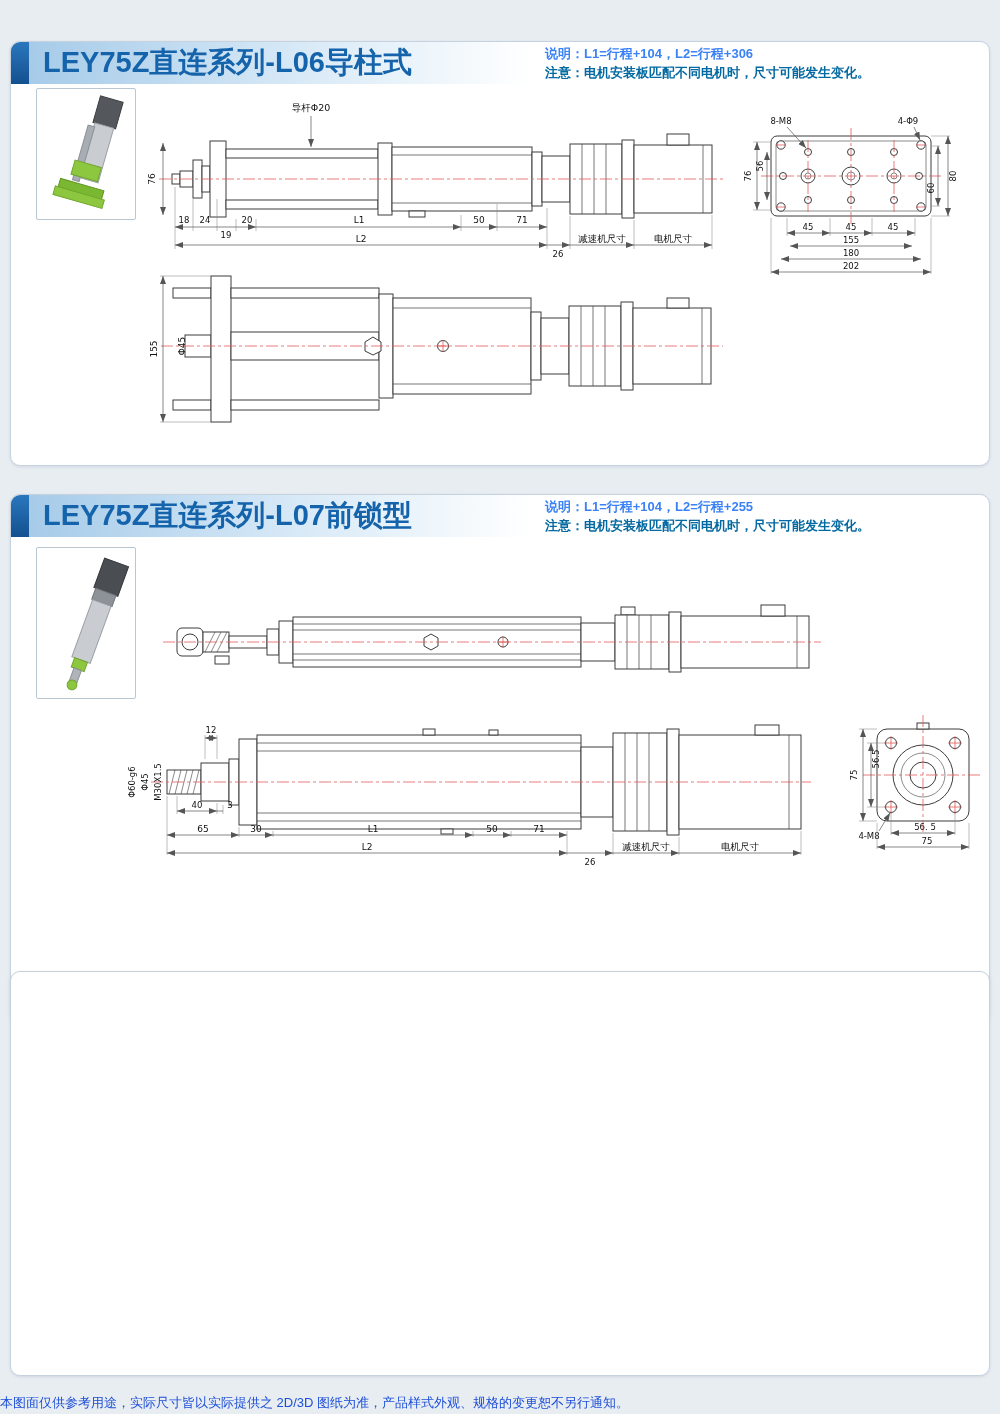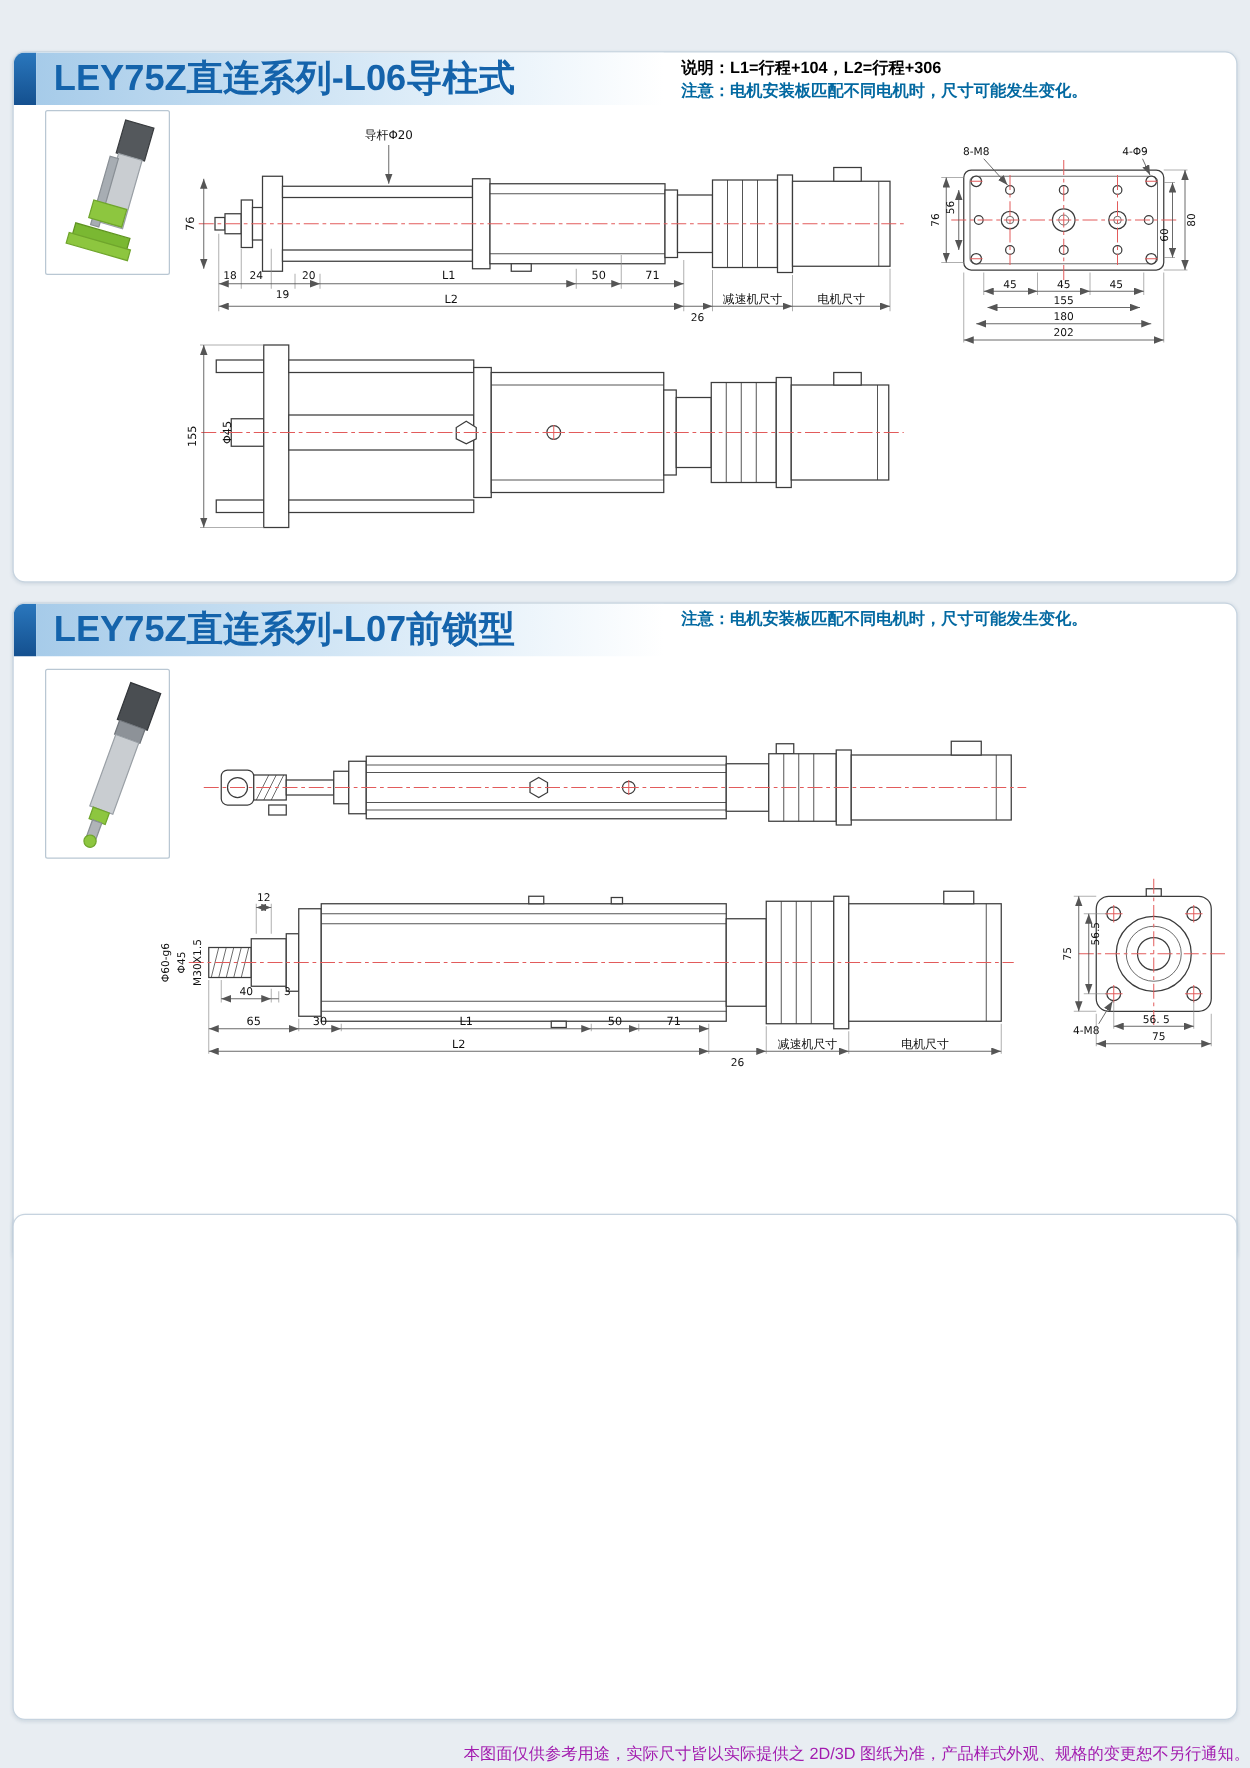--- a/index.html
+++ b/index.html
@@ -6,40 +6,40 @@
   body{background:#e8edf2;font-family:"Liberation Sans","DejaVu Sans",sans-serif}
   .page{position:relative;width:1000px;height:1414px;background:#e8edf2;overflow:hidden;margin:16px auto}
   .panel{position:absolute;left:10px;width:980px;background:#fff;border:1px solid #c6d3df;border-radius:10px;overflow:hidden;box-shadow:0 1px 3px rgba(60,90,120,.14)}
   .panel-header{display:flex;height:42px}
   .accent{width:18px;background:linear-gradient(180deg,#2a77bd,#14508f)}
   .titleband{background:linear-gradient(90deg,#a6cbe9 0%,#d9eaf7 55%,#ffffff 100%);display:flex;align-items:center;padding:0 14px}
   .titleband.fixed{width:502px}
   .titleband.fill{flex:1}
   .title{font-size:29px;font-weight:bold;color:#1463ab;white-space:nowrap}
   .notes{flex:1;padding:3px 8px 0 14px;font-size:13px;font-weight:bold;line-height:1.45}
-  .note-desc{color:#000000}
+  .note-desc{color:#3b82f6}
   .note-warn{color:#0369a1}
   .panel-body{position:relative}
   .photo{position:absolute;left:25px;top:4px;width:100px;border:1px solid #b9c7d3;background:#fff;border-radius:2px;overflow:hidden}
   .photo svg{display:block;width:100%;height:auto}
   .drawing{position:absolute;left:0;top:0}
   svg text{font-family:"DejaVu Sans",sans-serif}
   .ol{fill:#fff;stroke:#3c3c3c;stroke-width:1}
   .th{fill:none;stroke:#3c3c3c;stroke-width:.6}
   .ln{stroke:#3c3c3c;stroke-width:.7}
   .dim{stroke:#555;stroke-width:.7;fill:none}
   .ext{stroke:#8a8a8a;stroke-width:.55}
   .dt{fill:#111;font-size:9px;text-anchor:middle}
   .dtc{fill:#111;font-size:9.5px;text-anchor:middle}
   .dts{fill:#111;font-size:8.5px;text-anchor:middle}
   .cl{stroke:#e25b5b;stroke-width:.8;stroke-dasharray:12 3 3 3;fill:none}
   .red{stroke:#e25b5b;stroke-width:.8;fill:none}
   .empty-note{position:absolute;left:0;right:0;top:193px;text-align:center;font-size:26px;color:#8a8a8a;letter-spacing:3px}
   .footer{position:absolute;left:0;top:1366px;width:1000px;height:48px}
-  .footer-text{text-align:right;font-size:13px;color:#a21caf;padding-top:12px}
+  .footer-text{text-align:left;font-size:13px;color:#1d4ed8;padding-top:12px}
   .footer-bar{position:absolute;left:255px;right:0;bottom:1px;height:9px;background:#2f7cc0;border-radius:5px 0 0 5px}
 </style>
 </head>
 <body>
 
 <div class="page">
 
   <section class="panel" style="top:25px;height:425px">
     <header class="panel-header">
       <div class="accent"></div>
@@ -237,27 +237,28 @@
           <line class="ext" x1="149" y1="192" x2="200" y2="192"></line>
           <line class="ext" x1="149" y1="338" x2="200" y2="338"></line>
           <line class="dim" x1="152" y1="192" x2="152" y2="338" marker-start="url(#mA)" marker-end="url(#mA)"></line>
           <text class="dt" transform="rotate(-90 146 265)" x="146" y="265">155</text>
           <text class="dt" transform="rotate(-90 174 262)" x="174" y="262">Φ45</text>
         </g>
       </svg>
     </div>
   </section>
 
-  <section class="panel" style="top:466px;height:528px">
+  <section class="panel" style="top:478px;height:528px">
     <header class="panel-header">
       <div class="accent"></div>
       <div class="titleband fixed">
         <h2 class="title">LEY75Z直连系列-L07前锁型</h2>
       </div>
       <div class="notes">
+        <p class="note-desc">说明：L1=行程+104，L2=行程+255</p>
         <p class="note-warn">注意：电机安装板匹配不同电机时，尺寸可能发生变化。</p>
       </div>
     </header>
     <div class="panel-body" style="height:384px">
       <div class="photo" style="top:10px;height:152px">
         <svg viewBox="0 0 100 152">
           <g transform="rotate(20 50 80)">
             <rect x="44" y="8" width="26" height="32" fill="#4a4e52" stroke="#33363a"></rect>
             <rect x="46" y="40" width="22" height="12" fill="#8d9298" stroke="#6f747a"></rect>
             <rect x="47" y="52" width="20" height="62" fill="#c9cdd1" stroke="#9aa0a6"></rect>

